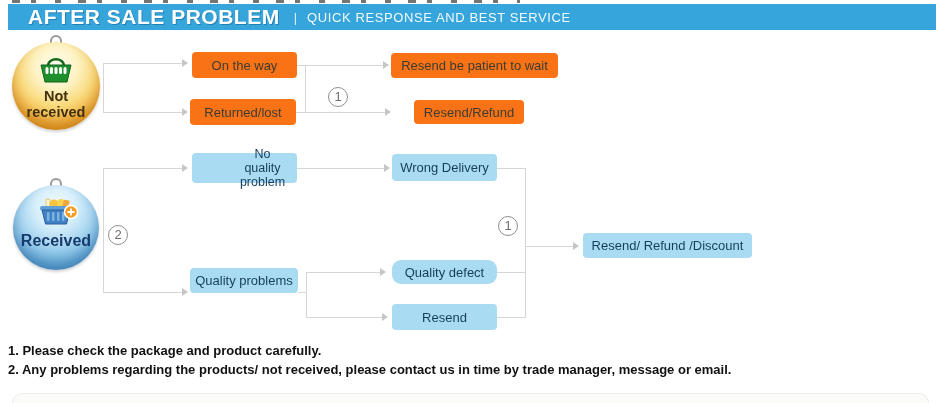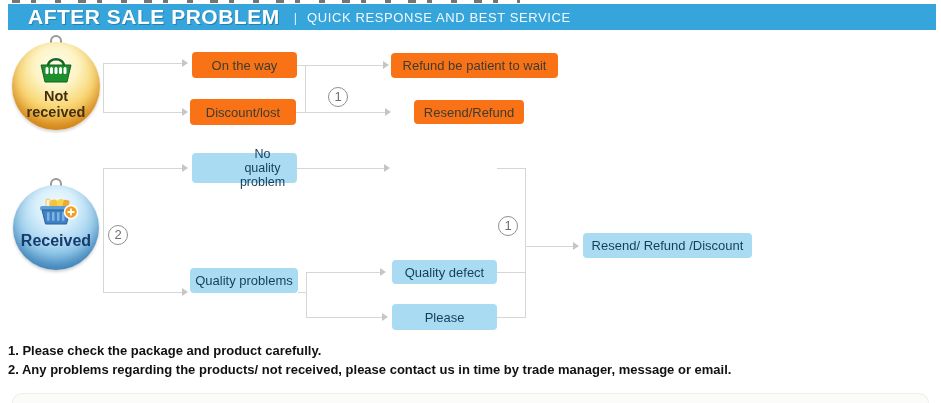--- a/index.html
+++ b/index.html
@@ -118,32 +118,32 @@
   <div class="vl" style="left:103px;top:63px;height:50px;"></div>
   <div class="hl" style="left:103px;top:63px;width:83px;"></div>
   <div class="arr" style="left:182px;top:59px;"></div>
   <div class="hl" style="left:103px;top:112px;width:83px;"></div>
   <div class="arr" style="left:182px;top:108px;"></div>
 
   <div class="fbox ybox" style="left:192px;top:52px;width:105px;height:26px;">
     <span>On the way</span>
     </div>
   <div class="fbox ybox" style="left:190px;top:99px;width:106px;height:26px;">
-    <span>Discount/lost</span>
+    <span>Returned/lost</span>
     </div>
 
   <div class="hl" style="left:297px;top:65px;width:88px;"></div>
   <div class="arr" style="left:383px;top:61px;"></div>
   <div class="hl" style="left:296px;top:112px;width:91px;"></div>
   <div class="arr" style="left:385px;top:108px;"></div>
   <div class="vl" style="left:305px;top:65px;height:48px;"></div>
   <div class="badge" style="left:328px;top:87px;">1</div>
 
   <div class="fbox ybox" style="left:391px;top:53px;width:167px;height:25px;">
-    <span>Refund be patient to wait</span>
+    <span>Resend be patient to wait</span>
     </div>
   <div class="fbox ybox" style="left:393px;top:100px;width:110px;height:24px;margin-left:21px;">
     <span>Resend/Refund</span>
     </div>
 
   <div class="vl" style="left:103px;top:168px;height:124px;"></div>
   <div class="hl" style="left:103px;top:168px;width:83px;"></div>
   <div class="arr" style="left:182px;top:164px;"></div>
   <div class="hl" style="left:103px;top:292px;width:83px;"></div>
   <div class="arr" style="left:182px;top:288px;"></div>
@@ -160,25 +160,28 @@
   <div class="hl" style="left:297px;top:168px;width:89px;"></div>
   <div class="arr" style="left:384px;top:164px;"></div>
 
   <div class="hl" style="left:298px;top:292px;width:9px;"></div>
   <div class="vl" style="left:306px;top:272px;height:45px;"></div>
   <div class="hl" style="left:306px;top:272px;width:76px;"></div>
   <div class="arr" style="left:380px;top:268px;"></div>
   <div class="hl" style="left:306px;top:317px;width:78px;"></div>
   <div class="arr" style="left:382px;top:313px;"></div>
 
-  <div class="fbox bbox" style="left:392px;top:260px;width:105px;height:24px;">
+  <div class="fbox bbox" style="left:392px;top:154px;width:105px;height:27px;">
+    <span>Wrong Delivery</span>
+    </div>
+  <div class="fbox bbox" style="left:392px;top:260px;width:105px;height:24px;border-radius:9px;">
     <span>Quality defect</span>
     </div>
   <div class="fbox bbox" style="left:392px;top:304px;width:105px;height:26px;">
-    <span>Please</span>
+    <span>Resend</span>
     </div>
 
   <div class="hl" style="left:497px;top:168px;width:29px;"></div>
   <div class="hl" style="left:497px;top:272px;width:29px;"></div>
   <div class="hl" style="left:497px;top:317px;width:29px;"></div>
   <div class="vl" style="left:525px;top:168px;height:150px;"></div>
   <div class="badge" style="left:498px;top:216px;">1</div>
   <div class="hl" style="left:525px;top:246px;width:50px;"></div>
   <div class="arr" style="left:573px;top:242px;"></div>
 

